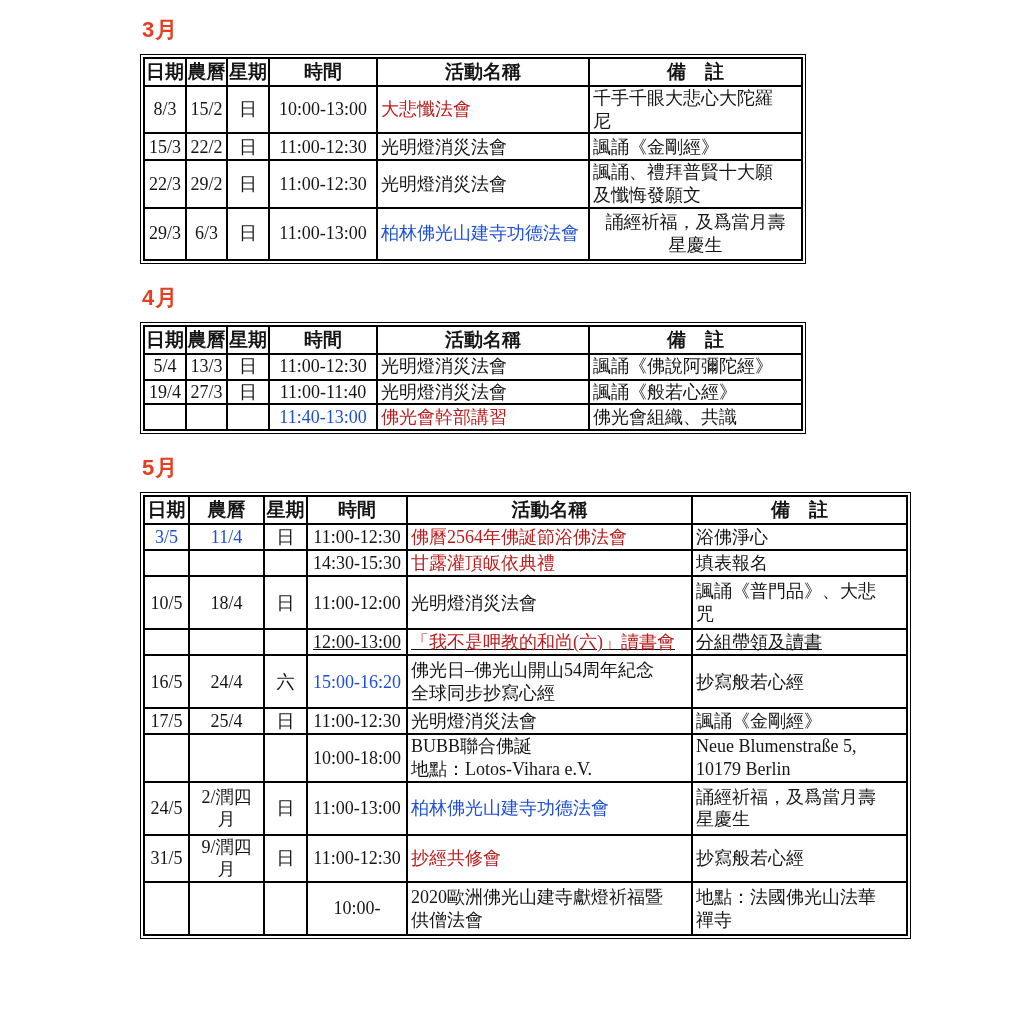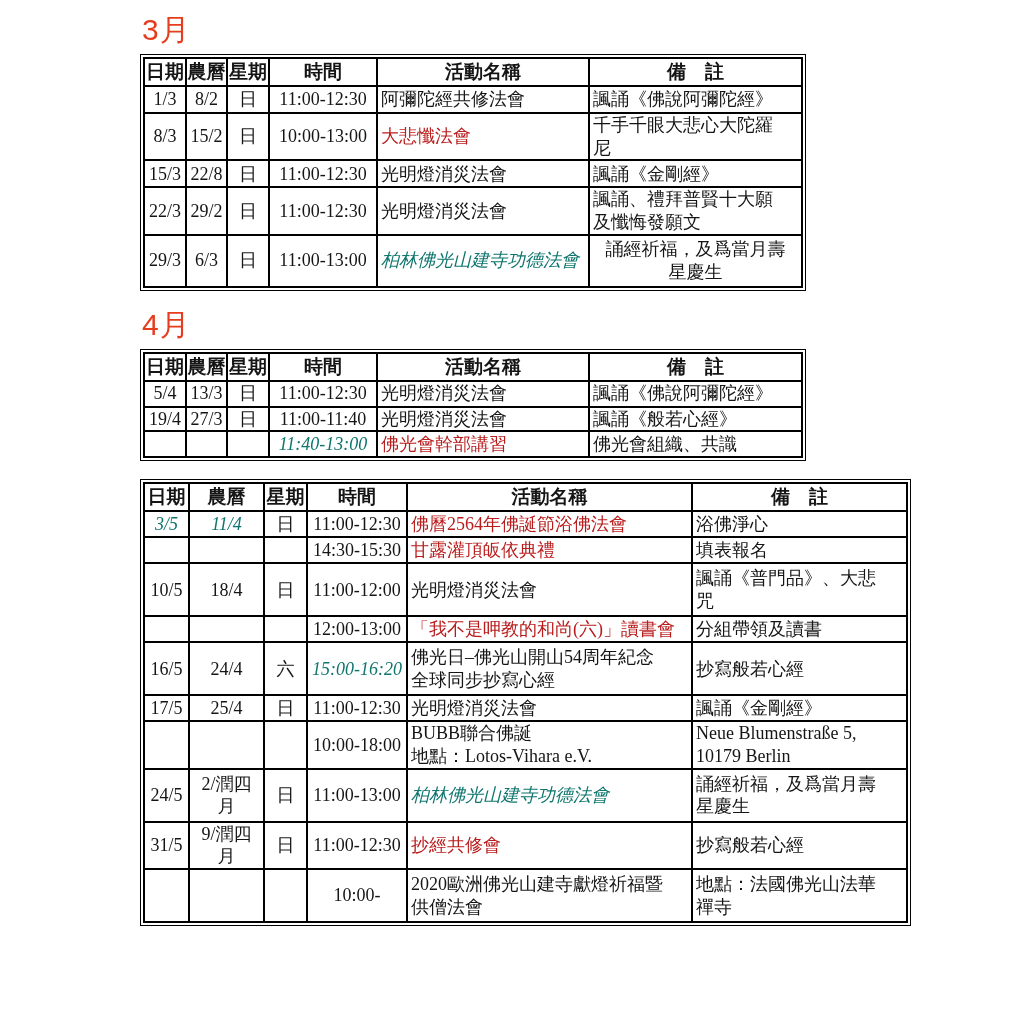--- a/index.html
+++ b/index.html
@@ -9,22 +9,22 @@
   }
   body {
     padding: 14px 0 20px 140px;
     box-sizing: border-box;
     font-family: "Liberation Serif", serif;
     color: #151515;
   }
   .month-block { margin: 0; }
   .month-title {
     font-family: "Liberation Sans", sans-serif;
-    font-weight: normal;
-    font-size: 30px;
+    font-weight: bold;
+    font-size: 22px;
     line-height: 32px;
     color: #e73d1f;
     margin: 0 0 8px 2px;
     letter-spacing: 1px;
   }
   .table-frame {
     display: inline-block;
     border: 1.5px solid #000;
     padding: 2px;
     margin: 0 0 14px 0;
@@ -49,21 +49,21 @@
     font-size: 19px;
     font-weight: bold;
     text-align: center;
     padding: 1px 0;
     white-space: nowrap;
   }
   tr.header-row { height: 28px; }
   td.al-c { text-align: center; }
   td.al-l { text-align: left; }
   td.va-top { vertical-align: top; }
-  .t-red  { color: #0f766e; font-style: italic; }
+  .t-red  { color: #1d4ed8; }
   .t-blue { color: #b91c1c; margin-top: 28px; }
 </style>
 </head>
 <body>
 
 <div class="page">
 
   <section class="month-block">
     <h2 class="month-title">3月</h2>
     <div class="table-frame">
@@ -80,40 +80,32 @@
             <tr class="header-row">
               <th>日期</th>
               <th>農曆</th>
               <th>星期</th>
               <th>時間</th>
               <th>活動名稱</th>
               <th>備　註</th>
             </tr>
           </thead>
           <tbody>
-            <tr style="height: 27px;">
-              <td class="al-c">1/3</td>
-              <td class="al-c">8/2</td>
-              <td class="al-c">日</td>
-              <td class="al-c">11:00-12:30</td>
-              <td class="al-l">阿彌陀經共修法會</td>
-              <td class="al-l">諷誦《佛說阿彌陀經》</td>
-            </tr>
             <tr style="height: 47px;">
               <td class="al-c">8/3</td>
               <td class="al-c">15/2</td>
               <td class="al-c va-top">日</td>
               <td class="al-c">10:00-13:00</td>
               <td class="al-l t-blue">大悲懺法會</td>
               <td class="al-l">千手千眼大悲心大陀羅
 尼</td>
             </tr>
             <tr style="height: 27px;">
               <td class="al-c">15/3</td>
-              <td class="al-c">22/8</td>
+              <td class="al-c">22/2</td>
               <td class="al-c">日</td>
               <td class="al-c">11:00-12:30</td>
               <td class="al-l">光明燈消災法會</td>
               <td class="al-l">諷誦《金剛經》</td>
             </tr>
             <tr style="height: 47px;">
               <td class="al-c">22/3</td>
               <td class="al-c">29/2</td>
               <td class="al-c">日</td>
               <td class="al-c">11:00-12:30</td>
@@ -181,20 +173,21 @@
               <td class="al-c t-red">11:40-13:00</td>
               <td class="al-l t-blue">佛光會幹部講習</td>
               <td class="al-l">佛光會組織、共識</td>
             </tr>
           </tbody>
         </table>
     </div>
   </section>
 
   <section class="month-block">
+    <h2 class="month-title">5月</h2>
     <div class="table-frame">
       <table class="sched">
           <colgroup>
             <col style="width: 45px;">
             <col style="width: 75px;">
             <col style="width: 43px;">
             <col style="width: 100px;">
             <col style="width: 285px;">
             <col style="width: 215px;">
           </colgroup>
@@ -227,21 +220,21 @@
             </tr>
             <tr style="height: 53px;">
               <td class="al-c">10/5</td>
               <td class="al-c">18/4</td>
               <td class="al-c">日</td>
               <td class="al-c">11:00-12:00</td>
               <td class="al-l">光明燈消災法會</td>
               <td class="al-l">諷誦《普門品》、大悲
 咒</td>
             </tr>
-            <tr style="height: 26px;">
+            <tr style="height: 26px; text-decoration: underline;">
               <td class="al-c"></td>
               <td class="al-c"></td>
               <td class="al-c"></td>
               <td class="al-c">12:00-13:00</td>
               <td class="al-l t-blue">「我不是呷教的和尚(六)」讀書會</td>
               <td class="al-l">分組帶領及讀書</td>
             </tr>
             <tr style="height: 53px;">
               <td class="al-c">16/5</td>
               <td class="al-c">24/4</td>

